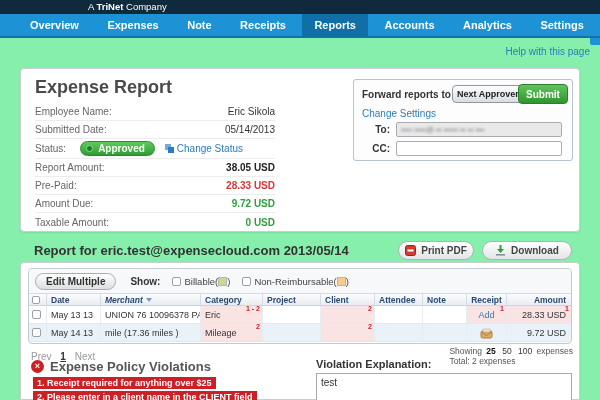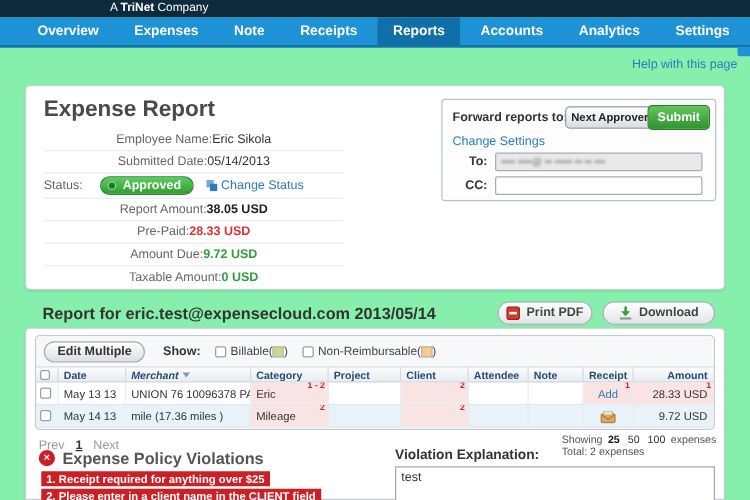--- a/index.html
+++ b/index.html
@@ -19,21 +19,21 @@
   .blue-tab { position:absolute; right:0; top:38px; width:10px; height:7px; background:#1d92d4; border-radius:0 0 0 2px; }
 
   .help-link { position:absolute; right:10px; top:46px; font-size:10px; color:#2b7cbd; text-decoration:none; cursor:pointer; }
 
   .panel { position:absolute; background:#fff; border:1px solid #c9ced3; border-radius:4px; box-shadow:0 1px 2px rgba(0,0,0,0.08); }
 
   
   #summary-panel { left:20px; top:68px; width:560px; height:164px; }
   .sum-title { position:absolute; left:14px; top:8px; font-size:18px; font-weight:bold; color:#4a4a4a; }
   .fields { position:absolute; left:14px; top:34px; width:240px; }
-  .srow { display:flex; justify-content:center; align-items:center; height:18px; border-bottom:1px solid #ececec; font-size:10px; }
+  .srow { display:flex; justify-content:space-between; align-items:center; height:18px; border-bottom:1px solid #ececec; font-size:10px; }
   .srow:last-child { border-bottom:none; }
   .srow.status-row { height:20px; justify-content:flex-start; }
   .slabel { color:#666; }
   .svalue { color:#333; }
   .v-bold { font-weight:bold; color:#222; }
   .v-red  { font-weight:bold; color:#dd3333; }
   .v-green{ font-weight:bold; color:#2f9e3f; }
   .badge { display:inline-flex; align-items:center; margin-left:14px; height:15px; padding:0 9px 0 5px; border:1px solid #2a8a2f; border-radius:9px; background:linear-gradient(#5ecb5e,#2f9e2f); color:#fff; font-size:10px; font-weight:bold; }
   .badge .dot { width:7px; height:7px; border-radius:50%; background:#1f7a24; border:1px solid #8fd49a; margin-right:5px; }
   .chg-link { margin-left:10px; color:#2b7cbd; font-size:10px; text-decoration:none; display:inline-flex; align-items:center; gap:3px; cursor:pointer; }

